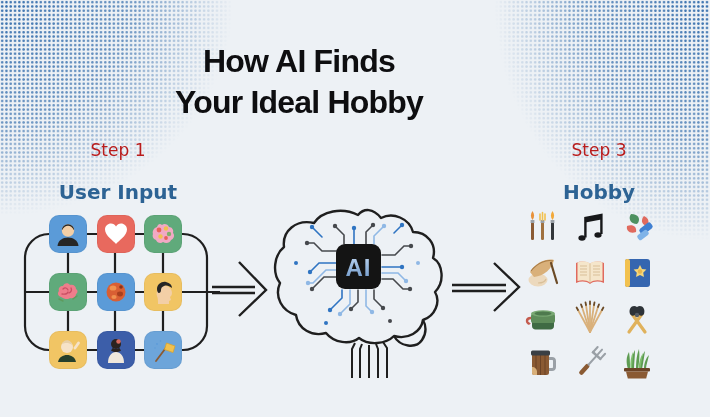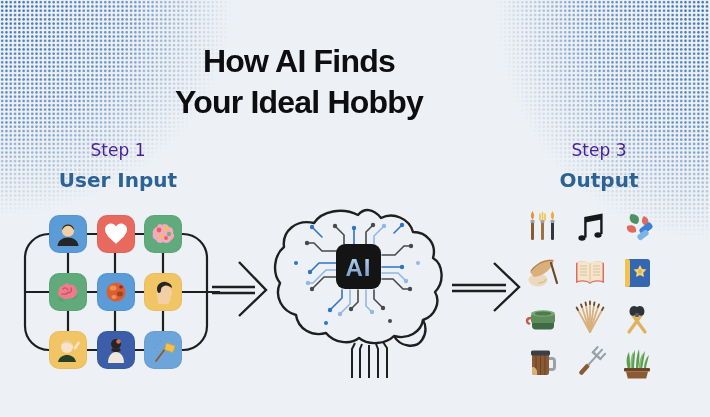--- a/index.html
+++ b/index.html
@@ -21,22 +21,22 @@
   .ht-tr{right:0;top:0;width:220px;height:245px;
     -webkit-mask-image:radial-gradient(140% 140% at 100% 0%,#000 0%,rgba(0,0,0,.7) 40%,transparent 70%);
     mask-image:radial-gradient(140% 140% at 100% 0%,#000 0%,rgba(0,0,0,.7) 40%,transparent 70%);}
   
   .title{
     position:absolute;left:0;top:41px;width:598px;text-align:center;
     font-weight:700;font-size:32px;line-height:41px;letter-spacing:-0.8px;color:#0e0e10;
   }
   
   .step{position:absolute;top:140px;width:170px;text-align:center;font-family:"DejaVu Sans","Liberation Sans",sans-serif;}
-  .step .lbl{font-size:17px;font-weight:500;color:#4c1d95;}
-  .step .nm{margin-top:8px;font-size:20px;font-weight:700;color:#2d6394;}
+  .step .lbl{font-size:17px;font-weight:500;color:#b91c1c;}
+  .step .nm{margin-top:20px;font-size:20px;font-weight:700;color:#2d6394;}
   .step-1{left:33px;}
   .step-2{left:276px;}
   .step-3{left:514px;}
   
   .input-grid{position:absolute;left:20px;top:200px;width:225px;height:180px;}
   .input-grid svg.connectors{position:absolute;left:0;top:0;}
   .tile{
     position:absolute;width:38px;height:38px;border-radius:10px;
     display:flex;align-items:center;justify-content:center;
     box-shadow:0 0 0 1px rgba(0,0,0,0.04) inset;
@@ -68,21 +68,21 @@
     <div>How AI Finds</div>
     <div>Your Ideal Hobby</div>
   </div>
 
   <div class="step step-1">
     <div class="lbl">Step 1</div>
     <div class="nm">User Input</div>
   </div>
   <div class="step step-3">
     <div class="lbl">Step 3</div>
-    <div class="nm">Output</div>
+    <div class="nm">Hobby</div>
   </div>
 
   <div class="input-grid">
     <svg class="connectors" width="225" height="180" viewBox="0 0 225 180">
       <g fill="none" stroke="#1f1f1f" stroke-width="2.2">
         <rect x="5" y="34" width="182" height="116" rx="24"></rect>
         <path d="M48,34 V150 M95,34 V150 M143,34 V150"></path>
         <path d="M5,92 H200"></path>
       </g>
     </svg>

